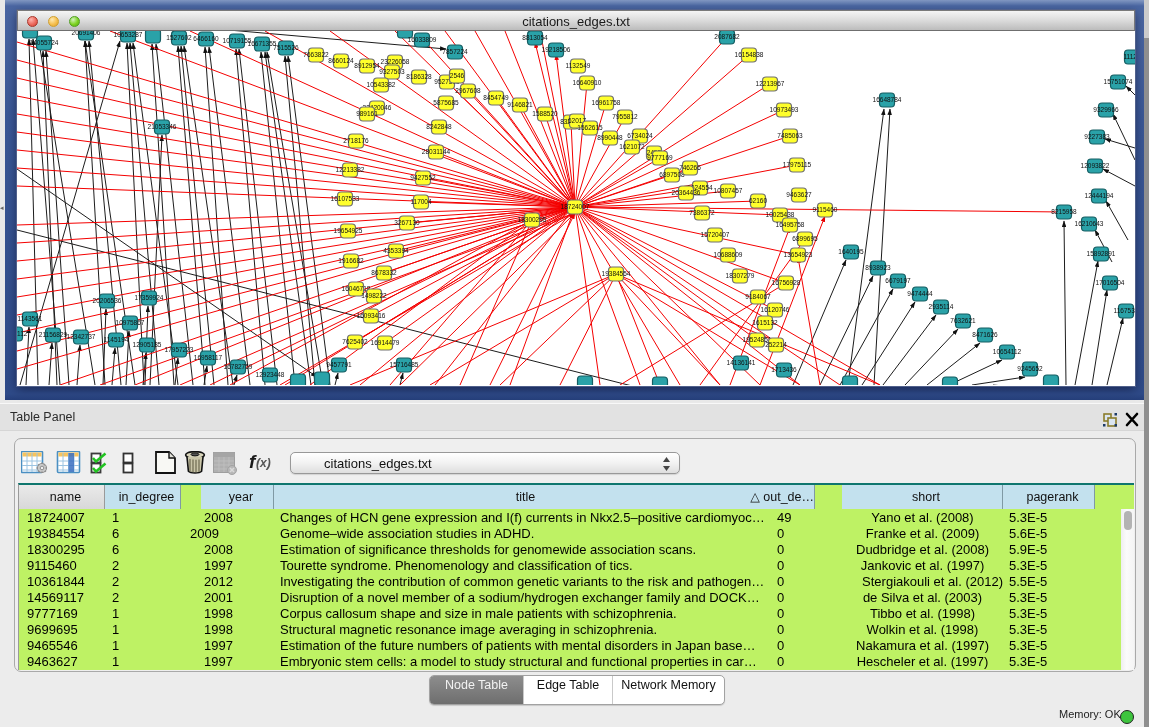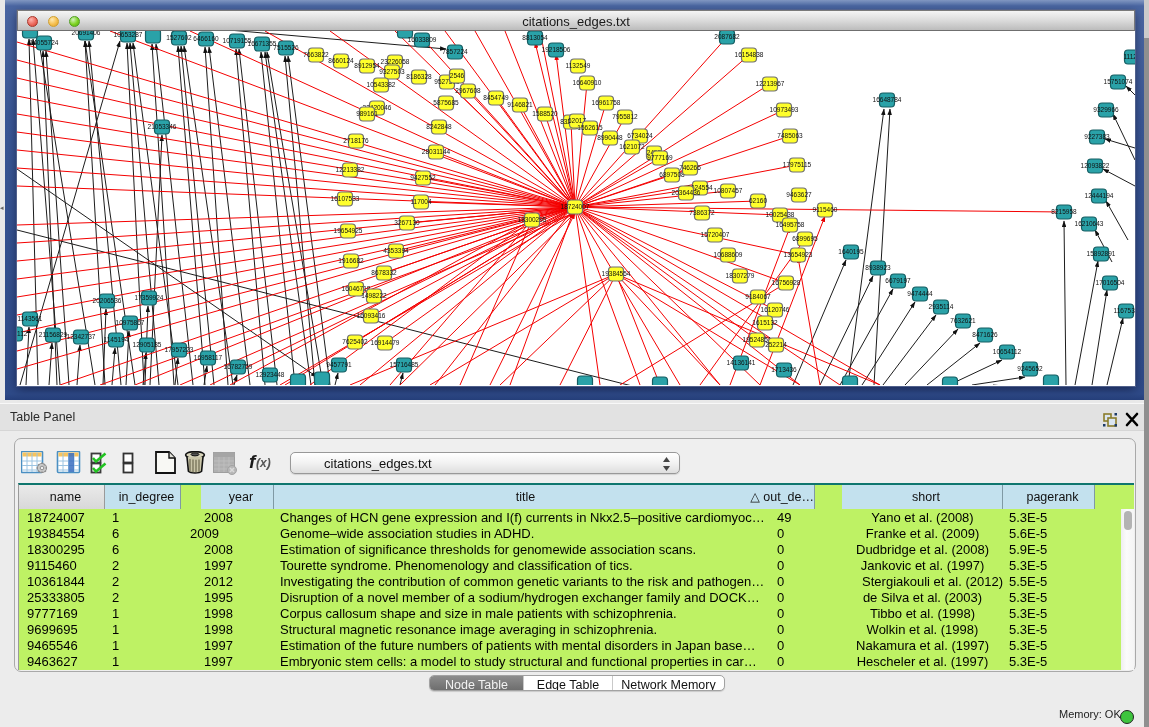--- a/index.html
+++ b/index.html
@@ -30,21 +30,21 @@
   border-top:2px solid #0f766e;border-left:1px solid #9a9a9a;overflow:hidden}
 .th {position:absolute;top:0;height:24px;background:#c3e1ee;border-right:1px solid #7f99a4;
   font-size:12.5px;color:#111;text-align:center;line-height:24px;text-indent:8px}
 .thg {background:linear-gradient(180deg,#eaeaea,#d8d8d8);border-right:1px solid #9a9a9a}
 #rows {position:absolute;left:0;top:24px;width:1083px}
 .tr {position:relative;height:16px;font-size:13px;color:#000;white-space:nowrap}
 .tr span {position:absolute;top:0px;line-height:17px}
 #vsb {position:absolute;left:1102px;top:24px;width:14px;height:163px;
   background:linear-gradient(90deg,#efefef,#fbfbfb 40%,#f4f4f4)}
 #vsb .thumb {position:absolute;left:2.5px;top:2px;width:8px;height:19px;background:#b3b3b3;border-radius:4px}
-#tabs {position:absolute;left:414px;top:236px;height:16px;border:1px solid #a2a2a2;border-radius:5px;
+#tabs {position:absolute;left:414px;top:236px;height:30px;border:1px solid #a2a2a2;border-radius:5px;
   background:#fff;box-shadow:0 1px 1px rgba(0,0,0,.15);font-size:12.5px;display:flex;overflow:hidden}
 #tabs div {line-height:19px;text-align:center;color:#111}
 #tabs .s1 {width:93px} #tabs .s2 {width:90px} #tabs .s3 {width:111px}
 #tabs .sel {background:linear-gradient(180deg,#8d8d8d,#6e6e6e);color:#f2f2f2}
 #tabs .mid {border-left:1px solid #c9c9c9;border-right:1px solid #c9c9c9}
 #mem {position:absolute;left:1059px;top:708px;font-size:11px;color:#222}
 #memdot {position:absolute;left:1120px;top:710px;width:14px;height:14px;border-radius:50%;
   background:#3ec43e;border:1.5px solid #222}
 svg text {font-family:"Liberation Sans",sans-serif}
 </style></head><body>
@@ -636,23 +636,23 @@
 <div class="tr">
               <span style="left:8px">10361844</span>
               <span style="left:93px">2</span>
               <span style="left:185px">2012</span>
               <span style="left:261px;width:487px;overflow:hidden">Investigating the contribution of common genetic variants to the risk and pathogen…</span>
               <span style="left:758px">0</span>
               <span style="left:823px;width:161px;text-align:right">Stergiakouli et al. (2012)</span>
               <span style="left:990px">5.5E-5</span>
             </div>
 <div class="tr">
-              <span style="left:8px">25333805</span>
+              <span style="left:8px">14569117</span>
               <span style="left:93px">2</span>
-              <span style="left:185px">1995</span>
+              <span style="left:185px">2001</span>
               <span style="left:261px;width:487px;overflow:hidden">Disruption of a novel member of a sodium/hydrogen exchanger family and DOCK…</span>
               <span style="left:758px">0</span>
               <span style="left:823px;width:161px;text-align:center">de Silva et al. (2003)</span>
               <span style="left:990px">5.3E-5</span>
             </div>
 <div class="tr">
               <span style="left:8px">9777169</span>
               <span style="left:93px">1</span>
               <span style="left:185px">1998</span>
               <span style="left:261px;width:487px;overflow:hidden">Corpus callosum shape and size in male patients with schizophrenia.</span>

